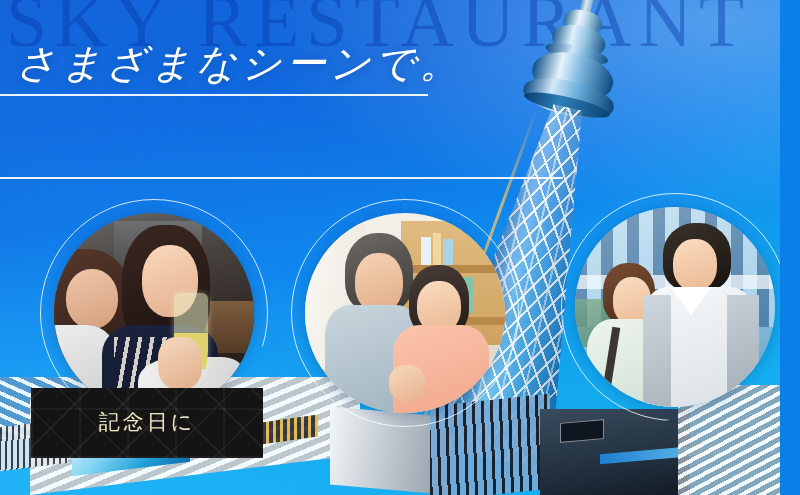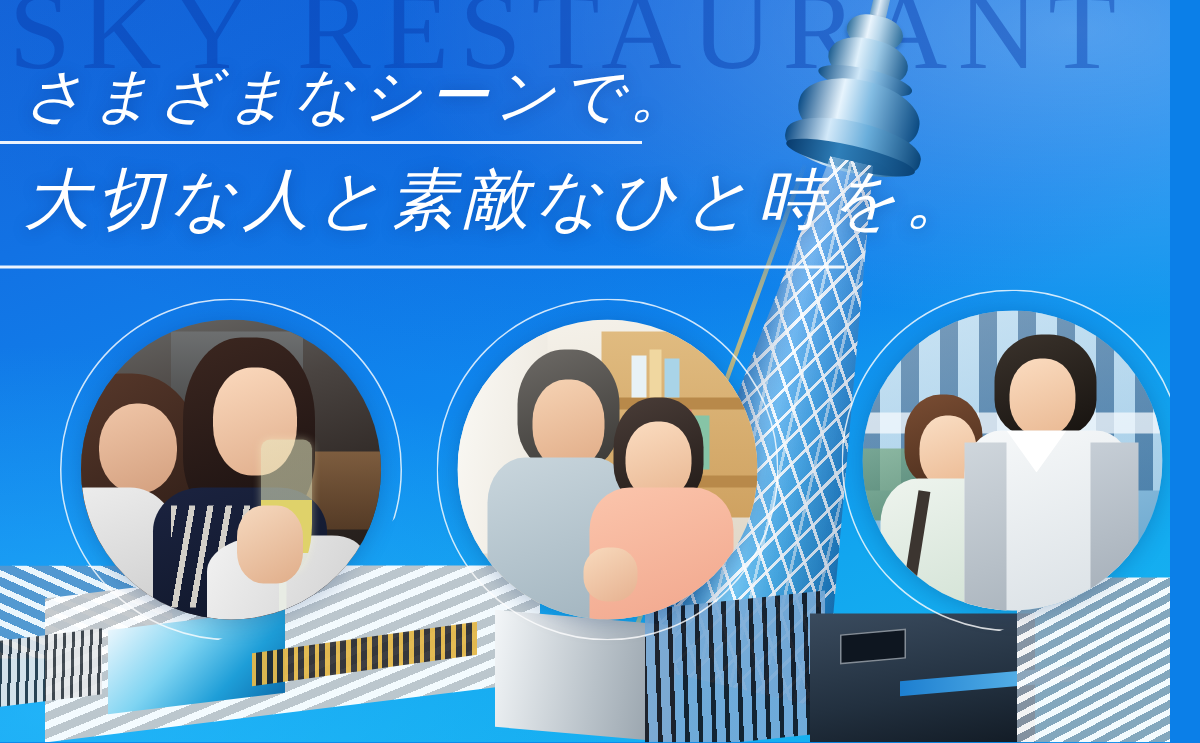--- a/index.html
+++ b/index.html
@@ -332,21 +332,20 @@
     <div class="bld b4"></div>
     <div class="b4-win"></div>
     <div class="b4-line"></div>
     <div class="bld b5"></div>
     <div class="b6"></div>
   </div>
 
   <div class="rule rule-top"></div>
   <div class="headline hl-1">さまざまなシーンで。</div>
   <div class="rule rule-bot"></div>
-  <div class="headline hl-2">大切な人と素敵なひと時を。</div>
 
   <div class="circle-wrap c1">
     <div class="ring"></div>
     <div class="photo">
       <div class="p1-bg"></div>
       <div class="p1-win"></div>
       <div class="p1-wood"></div>
       <div class="p1-h1"></div>
       <div class="p1-f1"></div>
       <div class="p1-h2"></div>
@@ -397,14 +396,17 @@
       <div class="p3-strap"></div>
       <div class="p3-h2"></div>
       <div class="p3-f2"></div>
       <div class="p3-b2"></div>
       <div class="p3-cardL"></div>
       <div class="p3-cardR"></div>
       <div class="p3-collar"></div>
     </div>
   </div>
 
+  <div class="plate pl1">
+    <span class="plate-text">記念日に</span>
+  </div>
 
 </div>
 
 </body></html>

